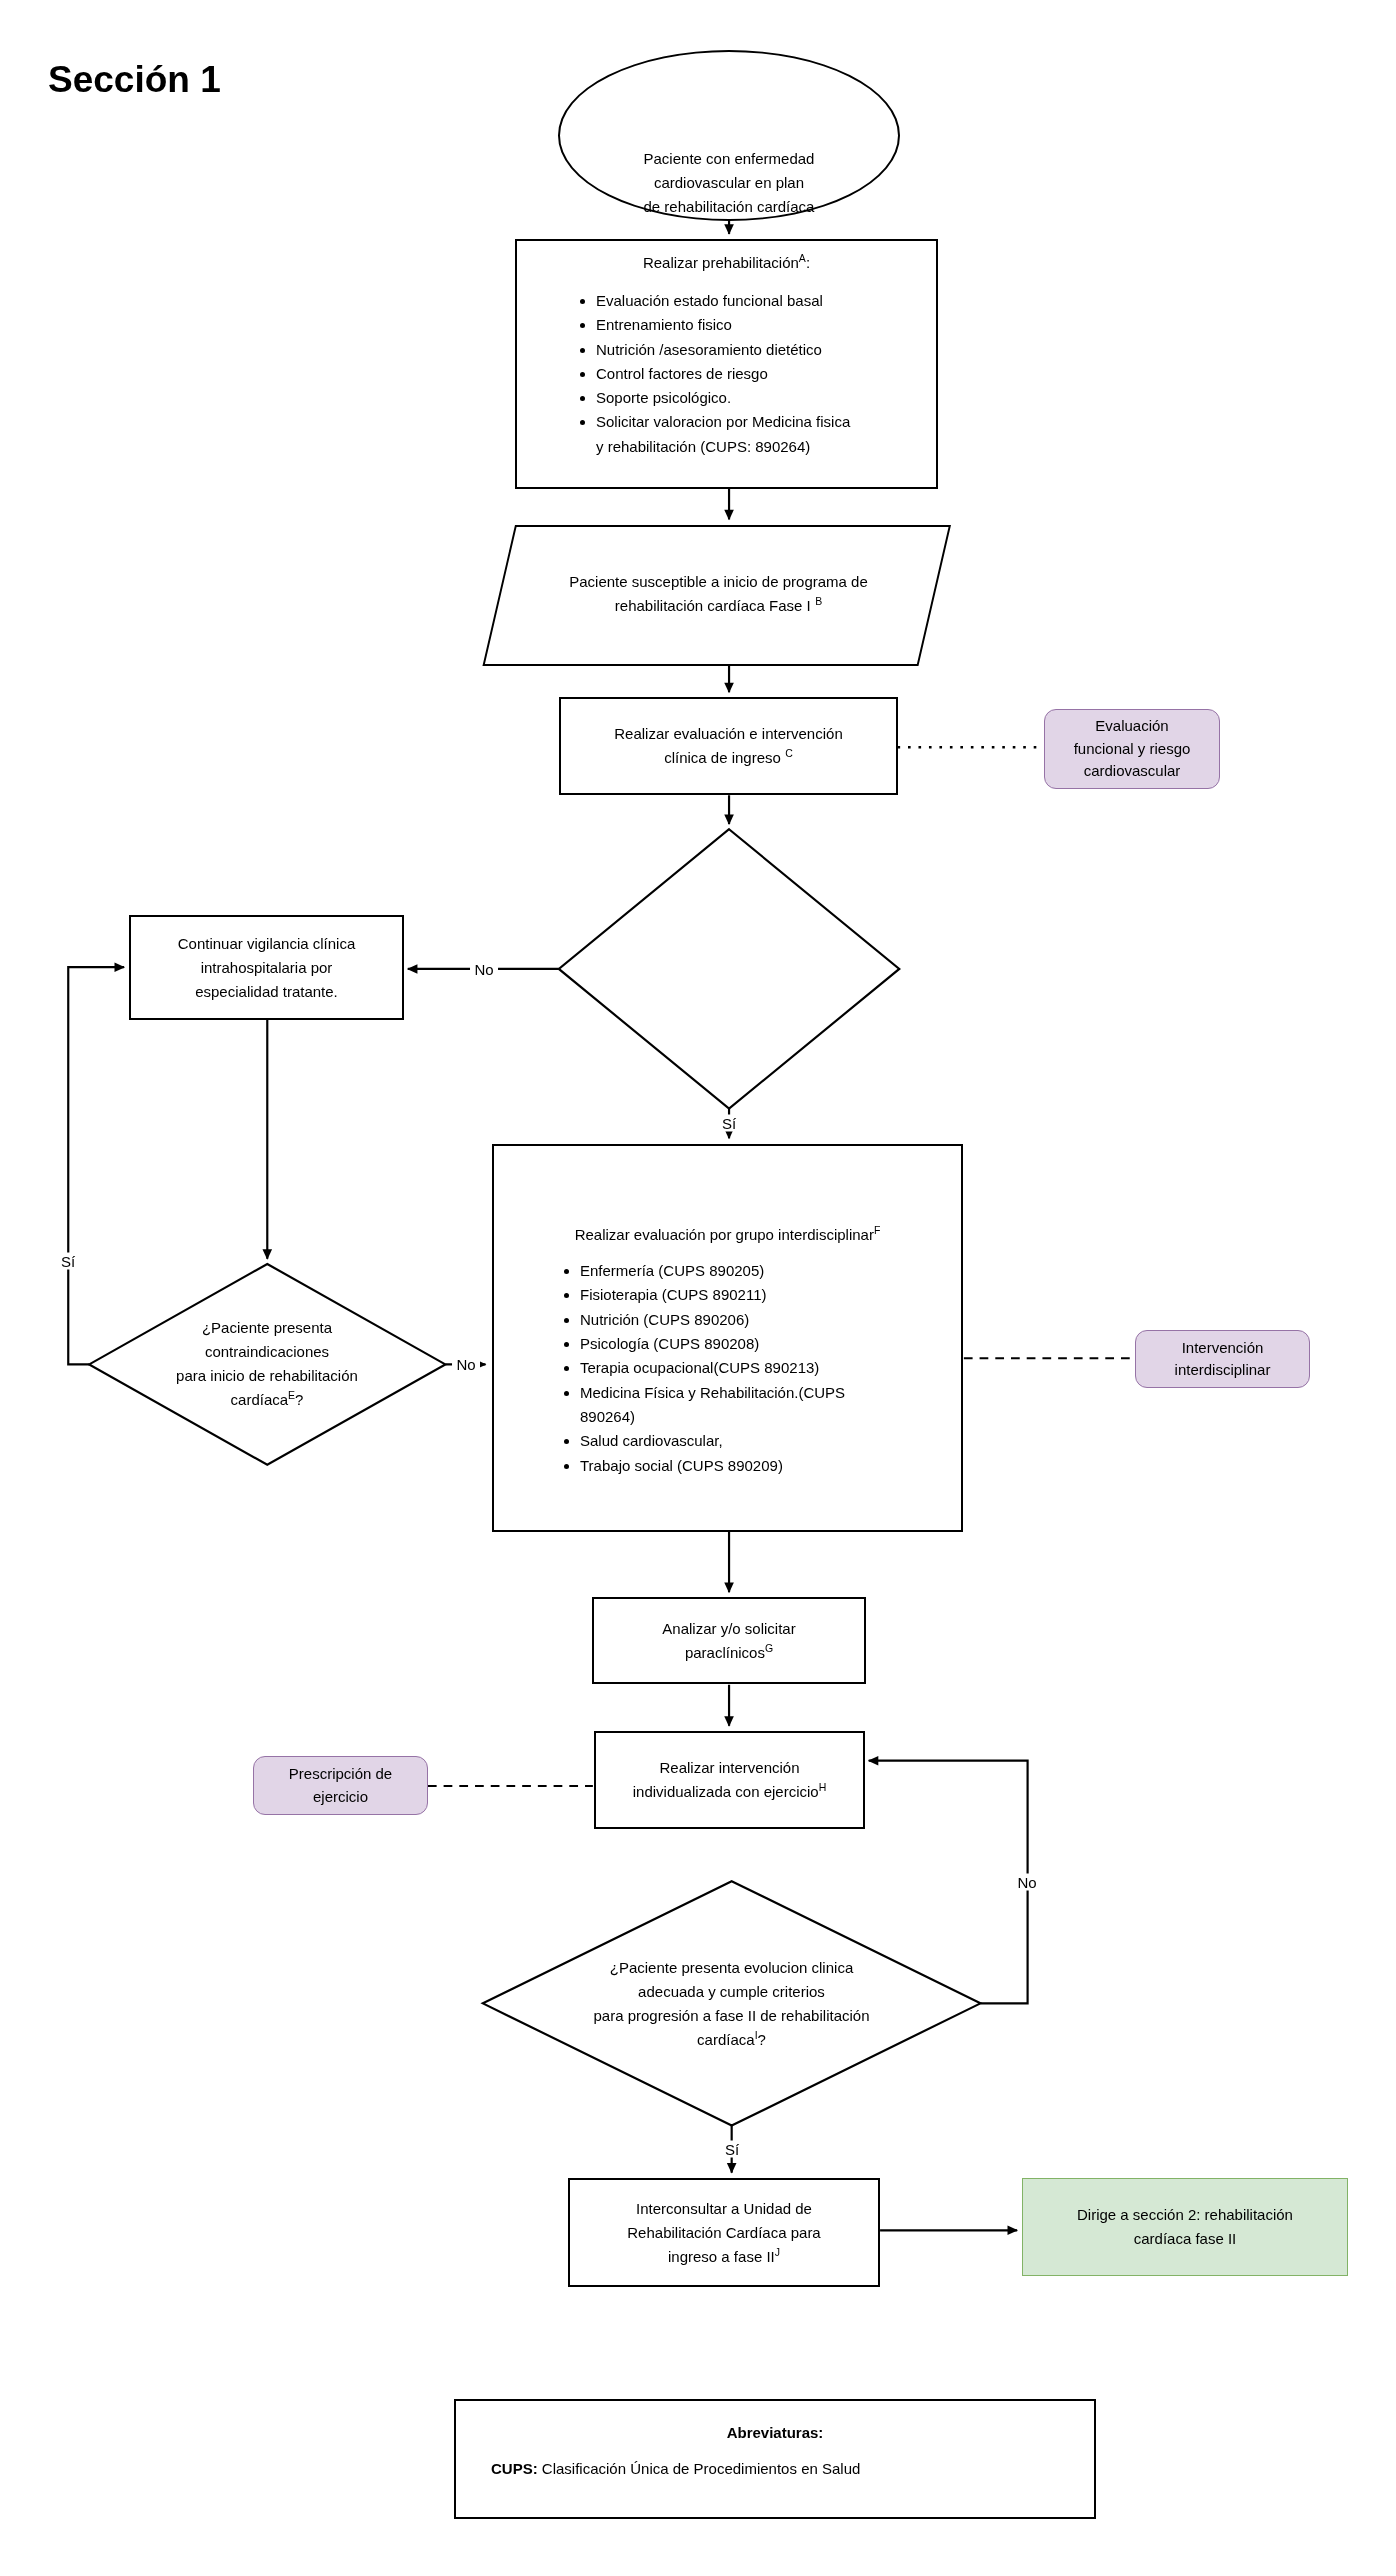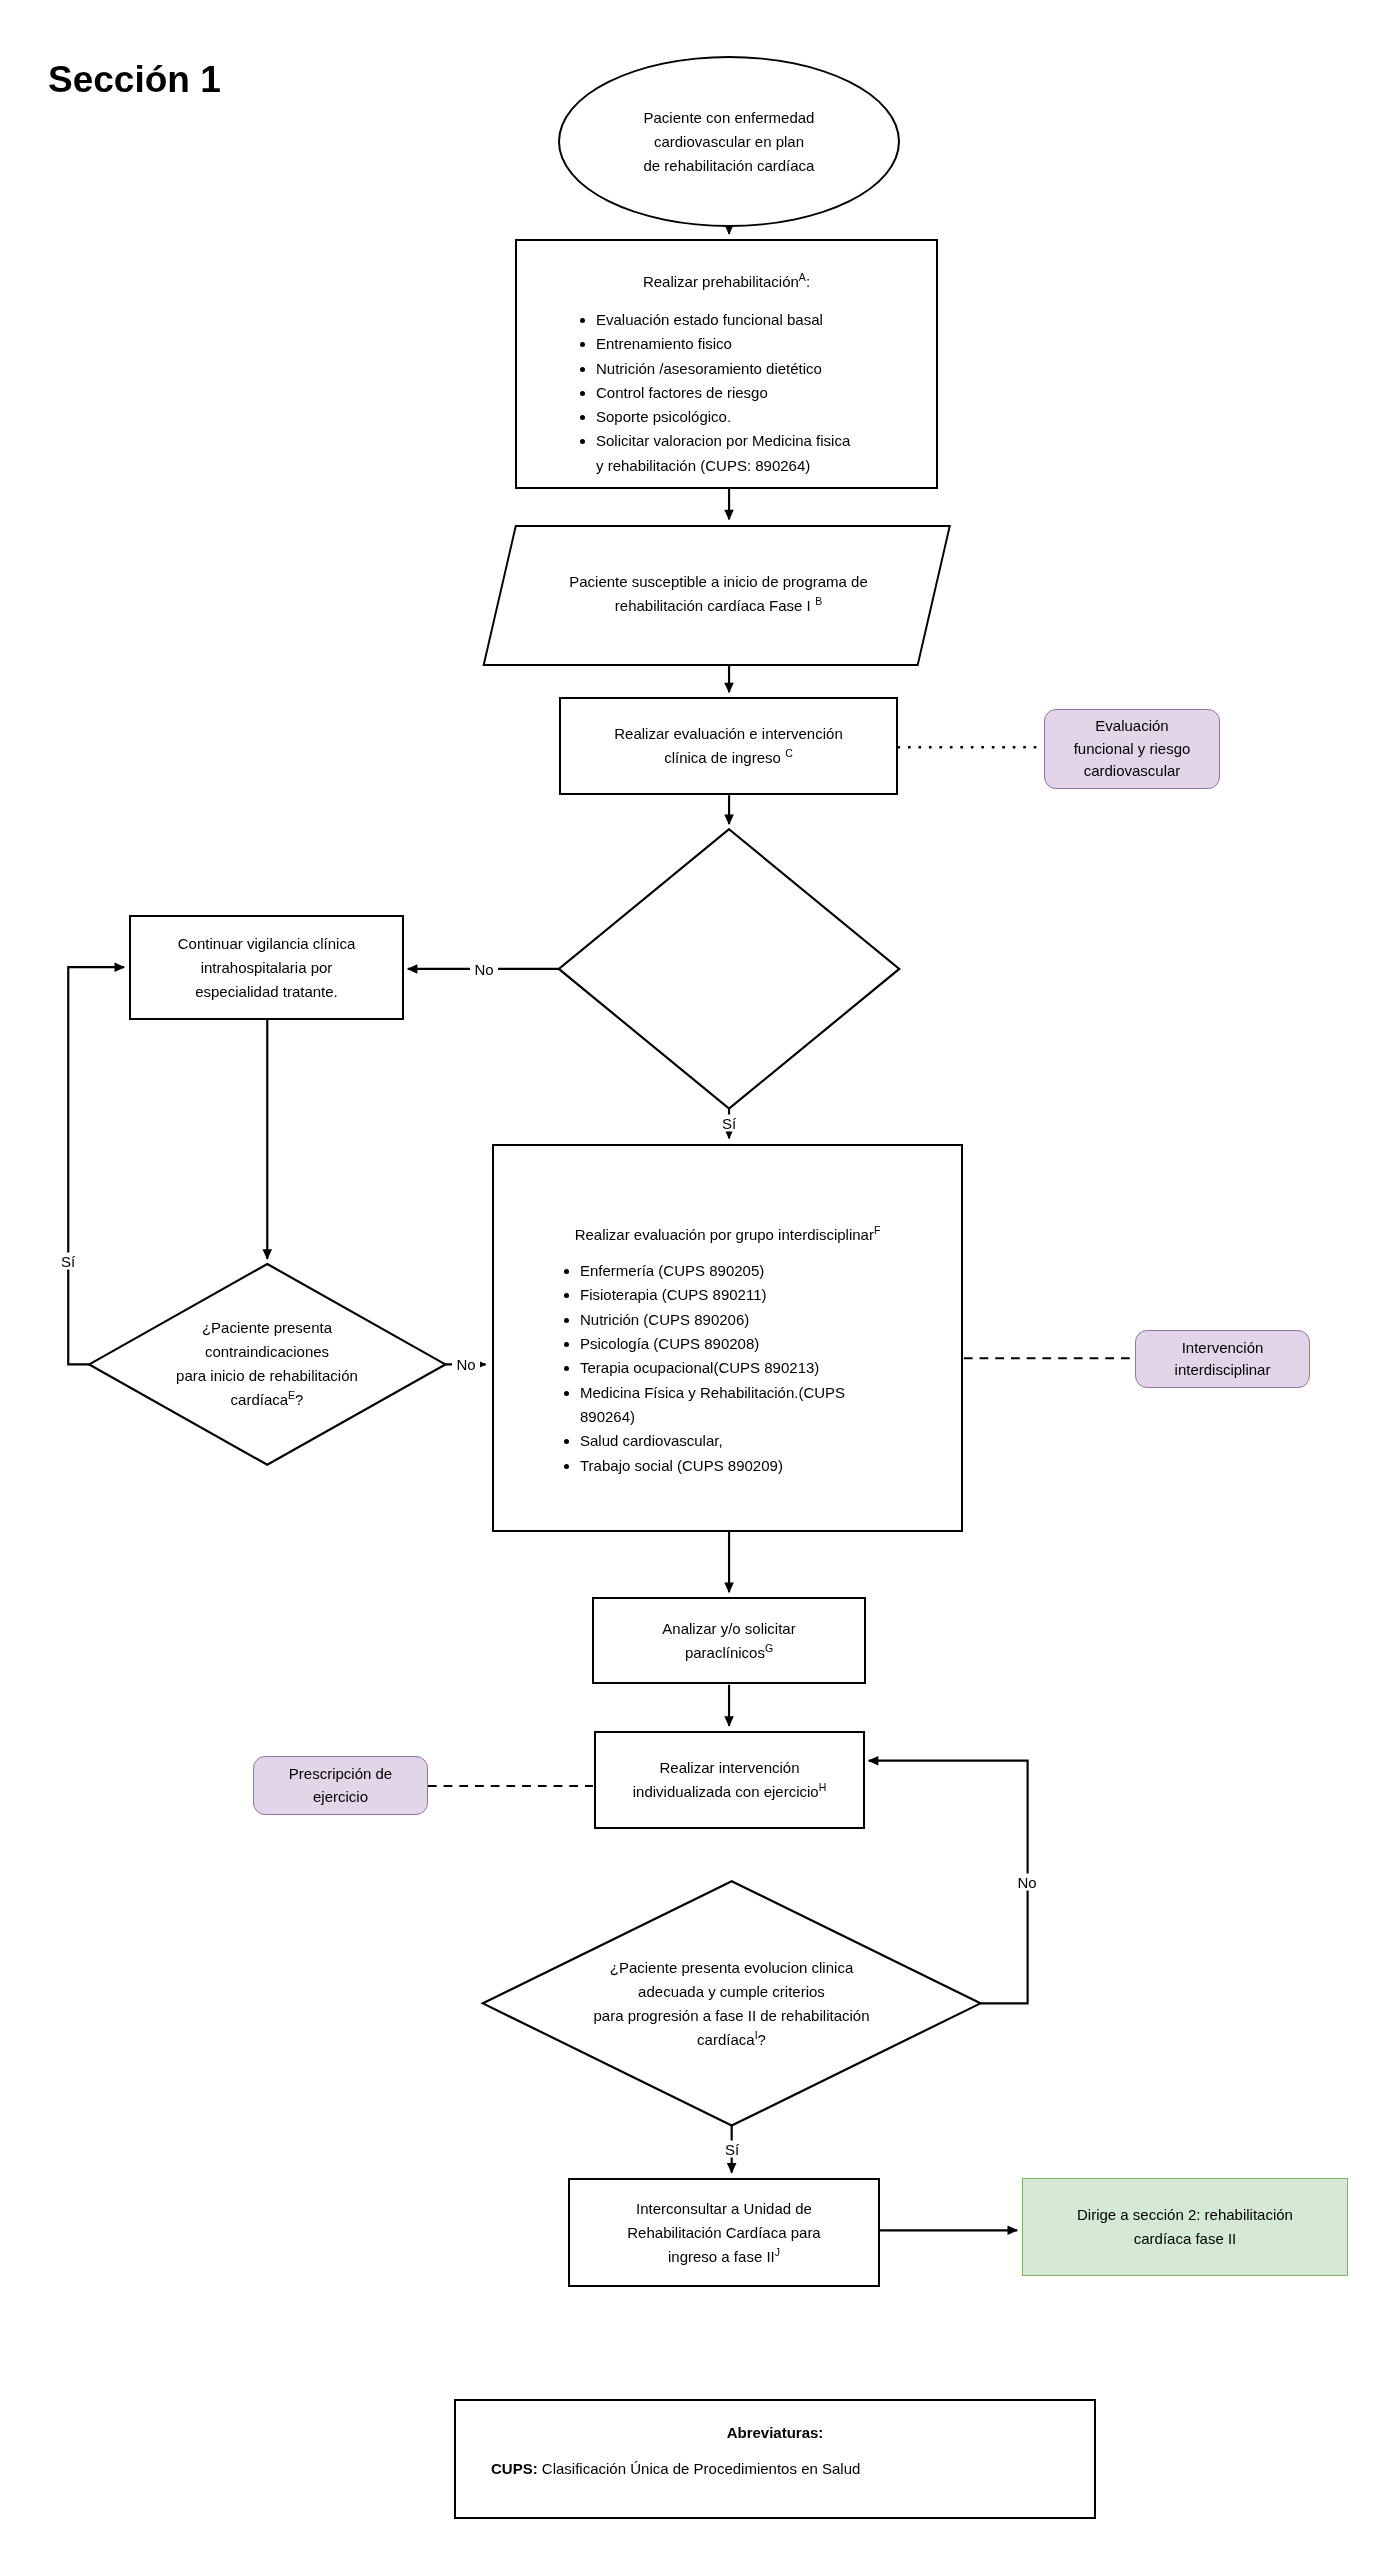--- a/index.html
+++ b/index.html
@@ -66,27 +66,27 @@
       <path d="M835 1930 L835 1977" marker-end="url(#arr)"></path>
       <path d="M490 2046 L679 2046" stroke-dasharray="10 8"></path>
       <path d="M1123 2295 L1177 2295 L1177 2017 L995 2017" marker-end="url(#arr)"></path>
       <path d="M838 2435 L838 2489" marker-end="url(#arr)"></path>
       <path d="M1008 2555 L1165 2555" marker-end="url(#arr)"></path>
     </g>
   </svg>
 
   <div class="page-title">Sección 1</div>
 
-  <div class="node ellipse" style="left:558px;top:56px;width:342px;height:171px;padding:0 26px;">
+  <div class="node ellipse" style="left:558px;top:50px;width:342px;height:171px;padding:0 26px;align-items:flex-end;">
     <span class="lines">Paciente con enfermedad
 cardiovascular en plan
 de rehabilitación cardíaca</span>
   </div>
 
-  <div class="node block" style="left:515px;top:239px;width:423px;height:250px;padding-top:29px;">
+  <div class="node block" style="left:515px;top:239px;width:423px;height:250px;padding-top:10px;">
     <div class="node-title">
       <span>Realizar prehabilitación</span><sup>A</sup><span>:</span>
     </div>
     <ul class="bullets">
       <li>Evaluación estado funcional basal</li>
       <li>Entrenamiento fisico</li>
       <li>Nutrición /asesoramiento dietético</li>
       <li>Control factores de riesgo</li>
       <li>Soporte psicológico.</li>
       <li>Solicitar valoracion por Medicina fisica

